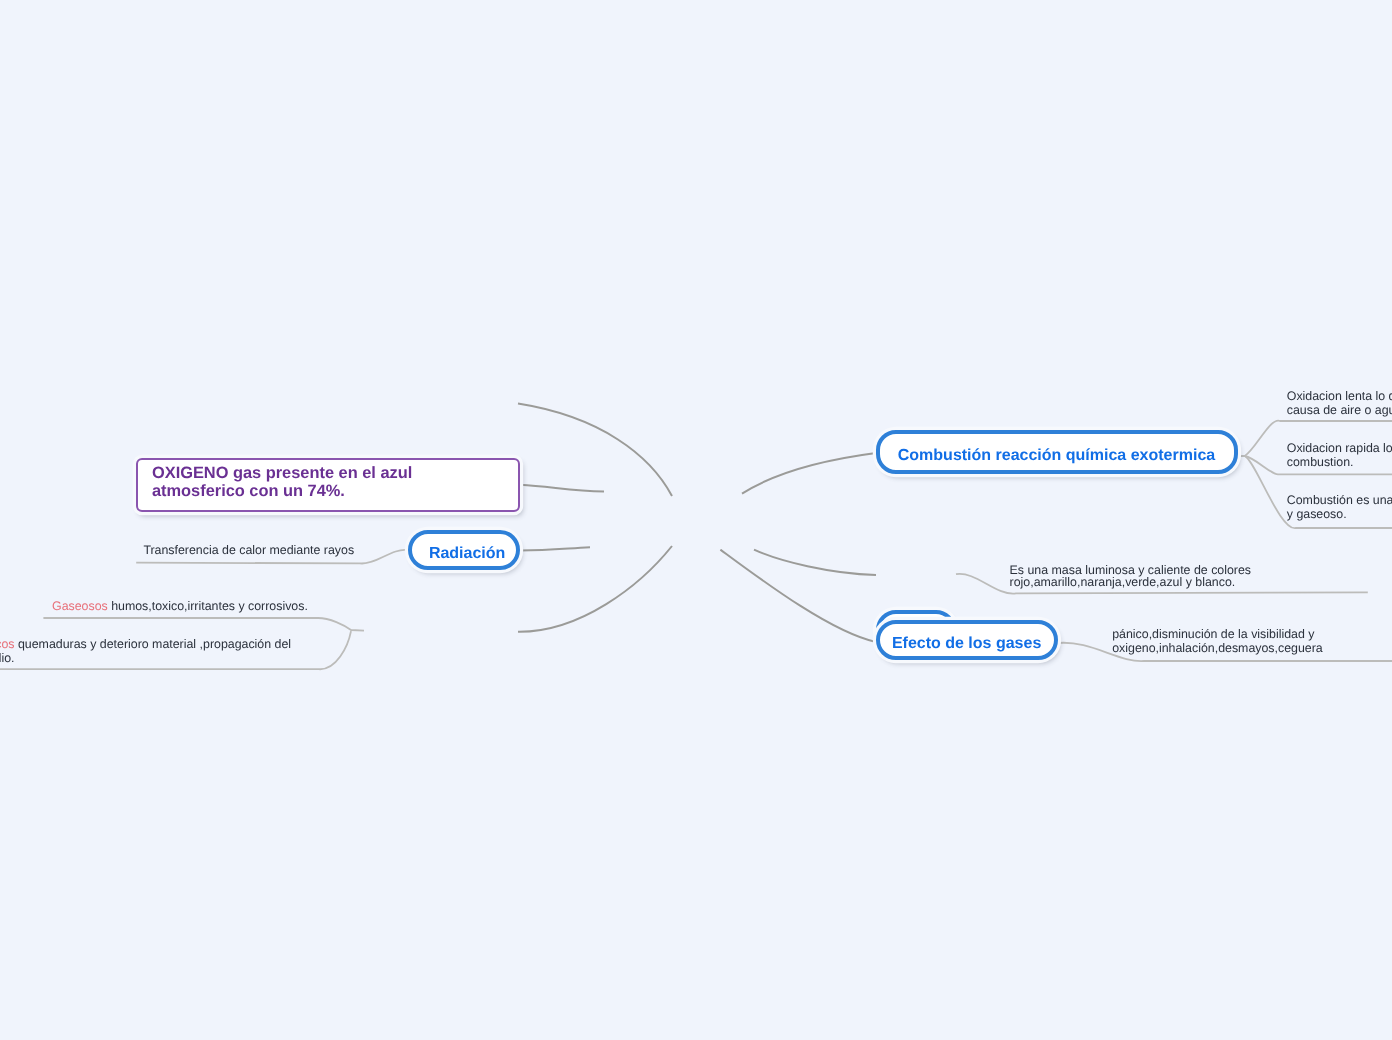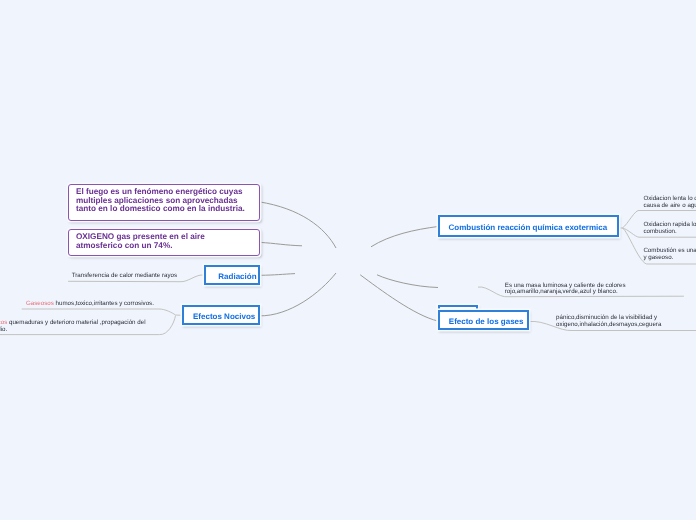--- a/index.html
+++ b/index.html
@@ -5,21 +5,21 @@
   html,body{margin:0;padding:0;}
   body{width:696px;height:520px;background:#f0f4fc;font-family:"Liberation Sans",sans-serif;overflow:hidden;
         -webkit-font-smoothing:antialiased;text-rendering:geometricPrecision;}
   #canvas{position:relative;width:696px;height:520px;}
   svg.links{position:absolute;left:0;top:0;width:696px;height:520px;pointer-events:none;}
   .node{position:absolute;box-sizing:border-box;}
   .root{background:#1a96e8;color:#fff;border-radius:5px;display:flex;align-items:center;justify-content:center;
         font-weight:bold;font-size:9.6px;letter-spacing:.55px;padding-top:1px;box-shadow:0 0 0 1.6px #f7f9fd, 1.2px 1.8px 2.4px rgba(60,70,90,.25);}
   .bx{background:#fff;border-radius:3px;display:flex;align-items:center;box-shadow:0 0 0 1.6px #f7f9fd, 1.2px 1.8px 2.4px rgba(60,70,90,.30);}
   .purple{border:1.4px solid #8a55af;color:#6a3093;font-weight:bold;font-size:8.2px;line-height:8.3px;padding:0 7px 2.5px;}
-  .blue{border:2px solid #2e80d8;color:#116ee6;font-weight:bold;font-size:8px;padding:0 9px;justify-content:flex-start;white-space:nowrap;border-radius:0;}
+  .blue{border:2px solid #2e80d8;color:#116ee6;font-weight:bold;font-size:8px;padding:0 9px;justify-content:center;white-space:nowrap;border-radius:10px;}
   .blue > span{position:relative;top:1px;}
   .det{position:absolute;font-size:6.2px;line-height:6.6px;color:#2b313c;white-space:nowrap;}
   .det .red{color:#e8707a;}
 </style>
 </head>
 <body>
 
 <div id="canvas">
   <svg class="links" viewBox="0 0 696 520">
     <g fill="none" stroke="#9b9b98" stroke-width="1">
@@ -36,42 +36,32 @@
       <path d="M21.7,309 L159,309 C165,309 172,312.5 175.5,315 L182,315.3"></path>
       <path d="M-2,334.6 L159.4,334.6 C168,335.2 174,323.5 175.5,315.6"></path>
       <path d="M698,210.5 L640,210.5 C635,208.6 628,224.4 622.4,228 L617,228"></path>
       <path d="M698,237.2 L639,237.2 C635,237 628,229.1 622.4,228"></path>
       <path d="M698,264 L648,264 C640,265.9 628,230.8 622.4,228"></path>
       <path d="M683.9,296.2 L508,296.7 C498,298.1 488,285.4 478,287.1"></path>
       <path d="M698,330.5 L572,330.5 C560,331.5 545,320 529,321.5"></path>
     </g>
   </svg>
 
-  <div class="node bx purple" style="left:68px;top:183.5px;width:192px;height:37px;">
-    <div>
-      <div>El fuego es un fenómeno energético cuyas</div>
-      <div>multiples aplicaciones son aprovechadas</div>
-      <div>tanto en lo domestico como en la industria.</div>
-    </div>
-  </div>
 
   <div class="node bx purple" style="left:68px;top:228.5px;width:192px;height:27.5px;padding-bottom:1.5px">
     <div>
-      <div>OXIGENO gas presente en el aire</div>
+      <div>OXIGENO gas presente en el azul</div>
       <div>atmosferico con un 74%.</div>
     </div>
   </div>
 
   <div class="node bx blue" style="left:204.3px;top:265.3px;width:55.5px;height:19.7px;padding-left:12px;">
     <span>Radiación</span>
   </div>
 
-  <div class="node bx blue" style="left:182px;top:305px;width:78px;height:20px;">
-    <span>Efectos Nocivos</span>
-  </div>
 
 
   <div class="node bx blue" style="left:437.5px;top:215.4px;width:181.5px;height:21.4px;">
     <span>Combustión reacción química exotermica</span>
   </div>
 
   <div class="node bx blue" style="left:437.8px;top:277.2px;width:40px;height:19.7px;margin-top:28px;">
     <span>Llama</span>
   </div>
 

